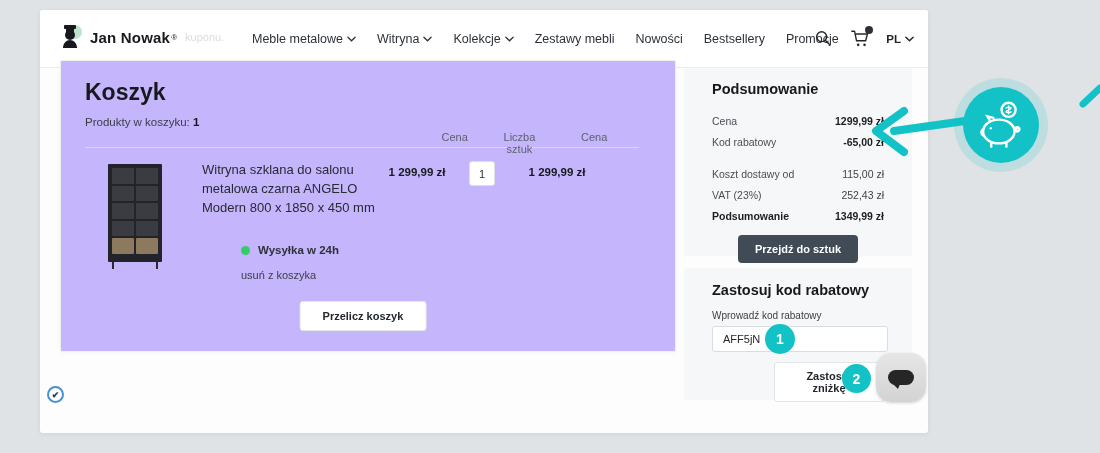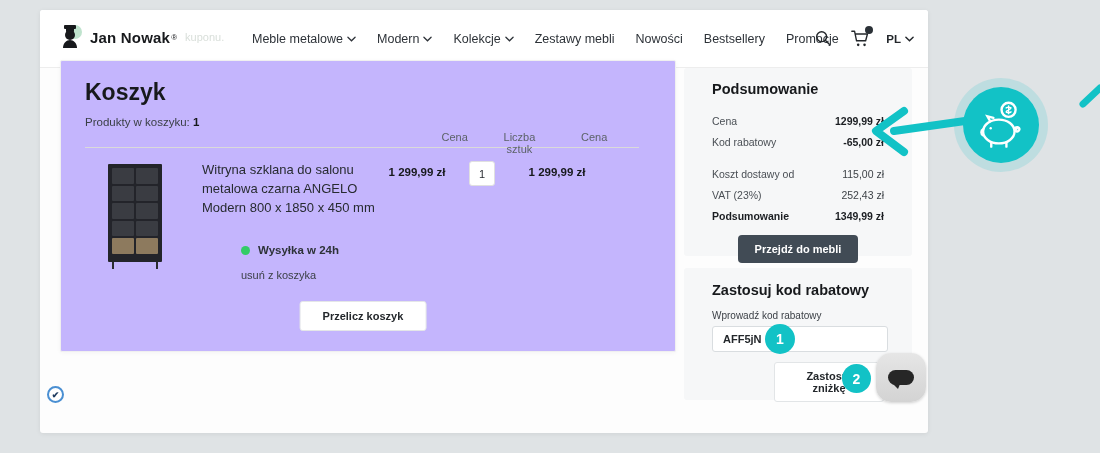--- a/index.html
+++ b/index.html
@@ -81,21 +81,21 @@
   .srow.bb { font-weight:bold; }
   .srow.bb .l, .srow.bb .v { font-weight:bold; color:#1b1e22; }
   .checkout-btn { display:block; margin:13px auto 0; background:#414b55; color:#fff;
                   border:none; border-radius:4px; padding:8px 17px; font-size:11px; font-weight:bold;
                   cursor:pointer; font-family:"Liberation Sans", sans-serif; }
 
   .discount-card { left:644px; top:258px; width:228px; height:132px; padding:14px 28px 0; }
   .field-label { font-size:10px; color:#3a3f45; margin-top:12px; }
   .code-input { display:block; margin-top:5px; width:176px; height:26px; border:1px solid #d9dde0;
                 border-radius:3px; background:#fff; padding:0 10px; font-size:11px; color:#23272b;
-                font-family:"Liberation Sans", sans-serif;font-weight:bold; }
+                font-family:"Liberation Sans", sans-serif; }
   .apply-btn { display:block; margin:10px 0 0 62px; background:#fff; border:1px solid #e2e5e7;
                border-radius:3px; padding:7px 16px; font-size:11px; font-weight:bold; color:#23272b;
                cursor:pointer; font-family:"Liberation Sans", sans-serif; }
 
   
   .step-badge { position:absolute; border-radius:50%; background:#12c2c6; color:#fff;
                 font-weight:bold; display:flex; align-items:center; justify-content:center; z-index:30; }
   .step-1 { left:765px; top:324px; width:30px; height:30px; font-size:14px; }
   .step-2 { left:842px; top:364px; width:29px; height:29px; font-size:14px; }
   .piggy-circle { position:absolute; left:963px; top:87px; width:76px; height:76px; border-radius:50%;
@@ -136,21 +136,21 @@
         <span class="brand-ghost">kuponu.</span>
       </div>
       <ul class="menu">
         <li>
           <span>Meble metalowe</span>
           <svg class="chev" viewBox="0 0 10 6">
               <path d="M1 1 l4 4 l4-4" stroke="#2d3238" stroke-width="1.4" fill="none" stroke-linecap="round"></path>
             </svg>
         </li>
         <li>
-          <span>Modern</span>
+          <span>Witryna</span>
           <svg class="chev" viewBox="0 0 10 6">
               <path d="M1 1 l4 4 l4-4" stroke="#2d3238" stroke-width="1.4" fill="none" stroke-linecap="round"></path>
             </svg>
         </li>
         <li>
           <span>Kolekcje</span>
           <svg class="chev" viewBox="0 0 10 6">
               <path d="M1 1 l4 4 l4-4" stroke="#2d3238" stroke-width="1.4" fill="none" stroke-linecap="round"></path>
             </svg>
         </li>
@@ -250,21 +250,21 @@
         <span class="v">115,00 zł</span>
       </div>
       <div class="srow">
         <span class="l">VAT (23%)</span>
         <span class="v">252,43 zł</span>
       </div>
       <div class="srow bb">
         <span class="l">Podsumowanie</span>
         <span class="v">1349,99 zł</span>
       </div>
-      <button class="checkout-btn">Przejdź do mebli</button>
+      <button class="checkout-btn">Przejdź do sztuk</button>
     </div>
 
     <div class="side-card discount-card">
       <div class="side-title">Zastosuj kod rabatowy</div>
       <div class="field-label">Wprowadź kod rabatowy</div>
       <input class="code-input" value="AFF5jN" style="">
       <button class="apply-btn">Zastosuj zniżkę</button>
     </div>
 
   </div>

